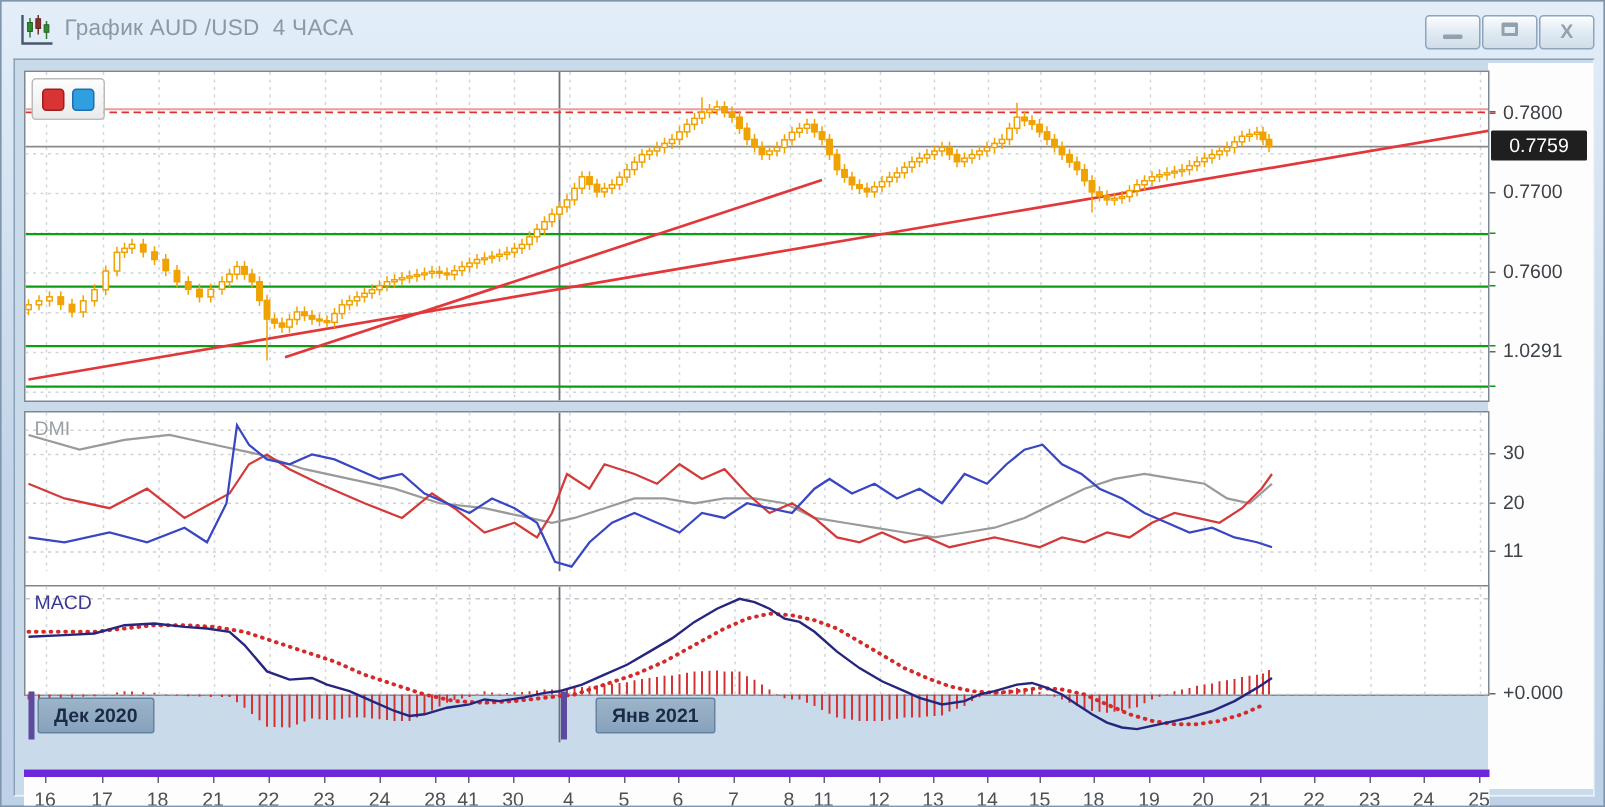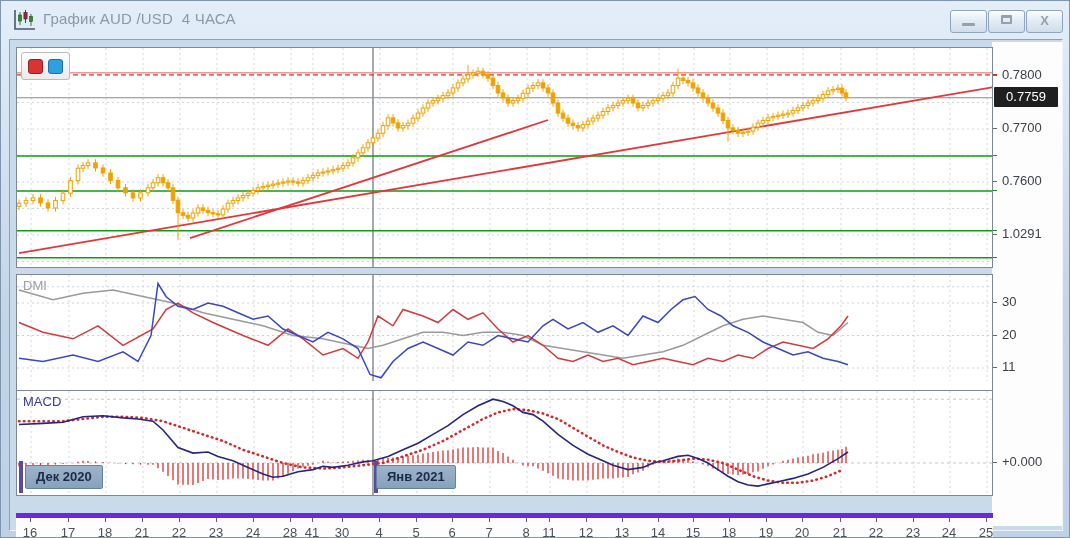--- a/index.html
+++ b/index.html
@@ -13,21 +13,21 @@
     background:linear-gradient(#fcfdfe,#e3ecf4 45%,#d0dde9);box-shadow:inset 0 1px 0 #fff;cursor:default;}
   .winbtn .bar{width:13px;height:3px;background:#93a1af;margin:12px auto 0;border-radius:1px;}
   .winbtn .sq{width:11px;height:9px;border:2px solid #93a1af;border-top-width:3px;margin:4px auto 0;border-radius:1px;}
   .winbtn .x{font-size:13px;font-weight:bold;color:#93a1af;text-align:center;line-height:20px;}
   .content{position:absolute;left:8px;top:38px;width:1054px;height:492px;background:#c9daeb;
     border:1px solid #8ba1b6;border-right-color:#eef4fa;border-bottom-color:#eef4fa;}
   .gutter{position:absolute;left:982px;top:2px;width:70px;height:484px;background:#fdfdfd;}
   .panel{position:absolute;left:6px;width:977px;background:#fff;border:1px solid #7f8891;}
   #main-panel{top:7px;height:221px;}
   #dmi-panel{top:234px;height:124px;}
-  #macd-panel{top:350px;height:106px;}
+  #macd-panel{top:350px;height:74px;}
   .panel svg{position:absolute;left:0;top:0;}
   .axis-strip{position:absolute;left:6px;top:458px;width:977px;height:28px;background:#fdfdfd;border-top:5px solid #6d28d9;margin-top:15px;}
   .xlabel{position:absolute;top:7px;transform:translateX(-50%);font-size:13px;color:#4c5258;}
   .xtick{position:absolute;top:0;width:1px;height:4px;background:#5c6673;}
   .ind-label-dmi{position:absolute;left:6px;top:3px;font-size:13px;color:#9aa0a6;z-index:5;}
   .ind-label-macd{position:absolute;left:6px;top:3px;font-size:13px;color:#3a3a96;z-index:5;}
   .legendbox{position:absolute;left:4px;top:4px;width:49px;height:28px;background:linear-gradient(#fdfdfd,#ebebeb);
     border:1px solid #bcbcbc;border-radius:3px;z-index:6;}
   .swatch{position:absolute;top:6px;width:15px;height:15px;border-radius:3px;}
   .gy-label{position:absolute;left:10px;font-size:13px;color:#3c4248;}
@@ -700,21 +700,21 @@
             <line x1="821" y1="72" x2="821" y2="58.8" stroke="#d53030" stroke-width="1.3"></line>
             <line x1="825" y1="72" x2="825" y2="57.92" stroke="#d53030" stroke-width="1.3"></line>
             <line x1="829" y1="72" x2="829" y2="55.72" stroke="#d53030" stroke-width="1.3"></line>
           </g>
           <polyline points="2,30.2 26,30.2 46,30.2 66,28.0 86,25.8 106,25.8 126,26.9 146,30.2 166,36.8 186,43.4 206,50.0 226,58.8 246,65.4 266,72.0 286,76.4 306,77.5 326,76.4 346,74.2 366,72.0 386,65.4 406,58.8 426,50.0 446,39.0 466,28.0 481,21.4 496,18.1 511,19.2 526,22.5 541,28.0 556,36.8 571,45.6 586,54.4 601,61.0 616,66.5 631,69.8 646,70.9 661,69.8 676,67.6 691,68.7 706,72.0 721,78.6 736,85.2 751,89.6 766,91.8 781,91.8 796,89.6 811,85.2 826,78.6" fill="none" stroke="#d42a2a" stroke-width="2.6" stroke-dasharray="0.5 4.4" stroke-linecap="round"></polyline>
           <polyline points="2,33.5 26,32.4 46,31.3 66,25.8 86,24.7 106,26.9 121,28.0 136,30.2 146,39.0 161,56.6 176,62.1 191,61.0 201,65.4 216,69.8 231,76.4 246,83.0 256,86.3 266,85.2 281,80.8 296,78.6 306,75.3 316,76.4 331,74.2 346,70.9 356,69.8 371,65.4 386,58.8 401,52.2 416,43.4 431,34.6 446,23.6 461,14.8 476,8.2 486,10.4 496,14.8 506,21.4 516,23.6 526,30.2 541,43.4 556,54.4 571,63.2 586,69.8 596,74.2 611,78.6 626,76.4 636,72.0 646,69.8 661,65.4 671,64.3 681,67.6 691,72.0 701,78.6 711,85.2 721,90.7 731,94.0 741,95.1 751,92.9 761,90.7 776,87.4 791,83.0 806,76.4 821,67.6 831,61.0" fill="none" stroke="#26267e" stroke-width="1.6"></polyline>
         </svg>
       <div class="month-bar" id="mbar0" style="left: 2px;"></div>
       <div class="month-bar" id="mbar1" style="left: 357px;"></div>
       <div class="month-label" id="mlab0" style="left: 8px;">Дек 2020</div>
-      <div class="month-label" id="mlab1" style="left: 359px;">Янв 2021</div>
+      <div class="month-label" id="mlab1" style="left: 380px;">Янв 2021</div>
     </div>
 
     <div class="axis-strip" id="axis-strip">
         <div class="xtick" style="left: 14px;"></div>
         <span class="xlabel" style="left: 14px;">16</span>
         <div class="xtick" style="left: 52px;"></div>
         <span class="xlabel" style="left: 52px;">17</span>
         <div class="xtick" style="left: 89px;"></div>
         <span class="xlabel" style="left: 89px;">18</span>
         <div class="xtick" style="left: 126px;"></div>

